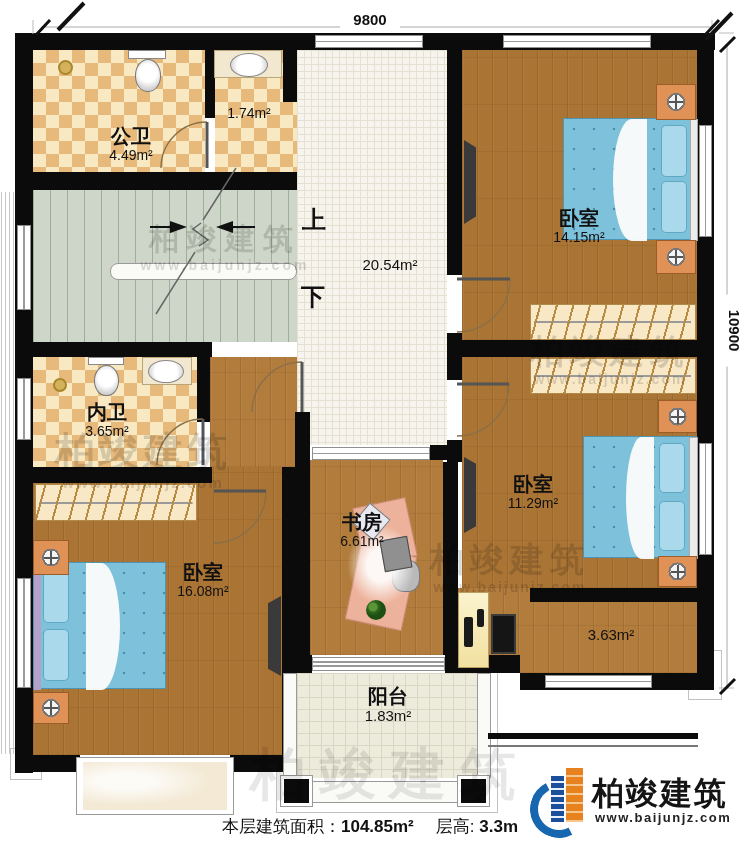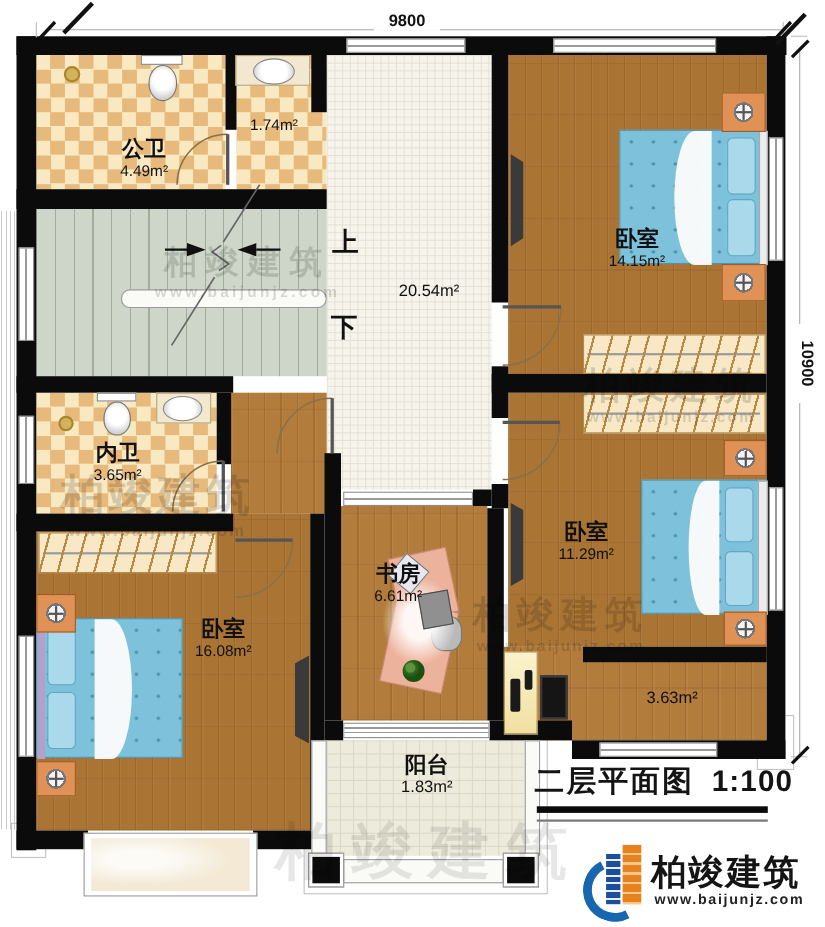--- a/index.html
+++ b/index.html
@@ -293,28 +293,28 @@
     <div class="rarea" style="font-size:15px;">3.63m²</div>
   </div>
   <div class="label" style="left:388px;top:686px;">
     <div class="rname">阳台</div>
     <div class="rarea" style="font-size:15px;">1.83m²</div>
   </div>
 
   <div class="dimtext" style="left:340px;top:11px;width:52px;">9800</div>
   <div class="dimtext" style="left:698px;top:322px;width:64px;transform:rotate(90deg);">10900</div>
 
-  <div class="title">
-    <span>二层平面图</span><span class="scale">1:100</span>
-  </div>
   <div class="tline1"></div>
   <div class="tline2"></div>
 
   <div class="licon">
     <div class="sw"></div>
     <div class="b1"></div>
     <div class="b2"></div>
   </div>
   <div class="logoname">柏竣建筑</div>
   <div class="logourl">www.baijunjz.com</div>
 
+  <div class="footer">
+    <span>本层建筑面积：</span><b>104.85m²</b><span class="gap"></span><span>层高:</span> <b>3.3m</b>
+  </div>
 
 </div>
 
 </body></html>

